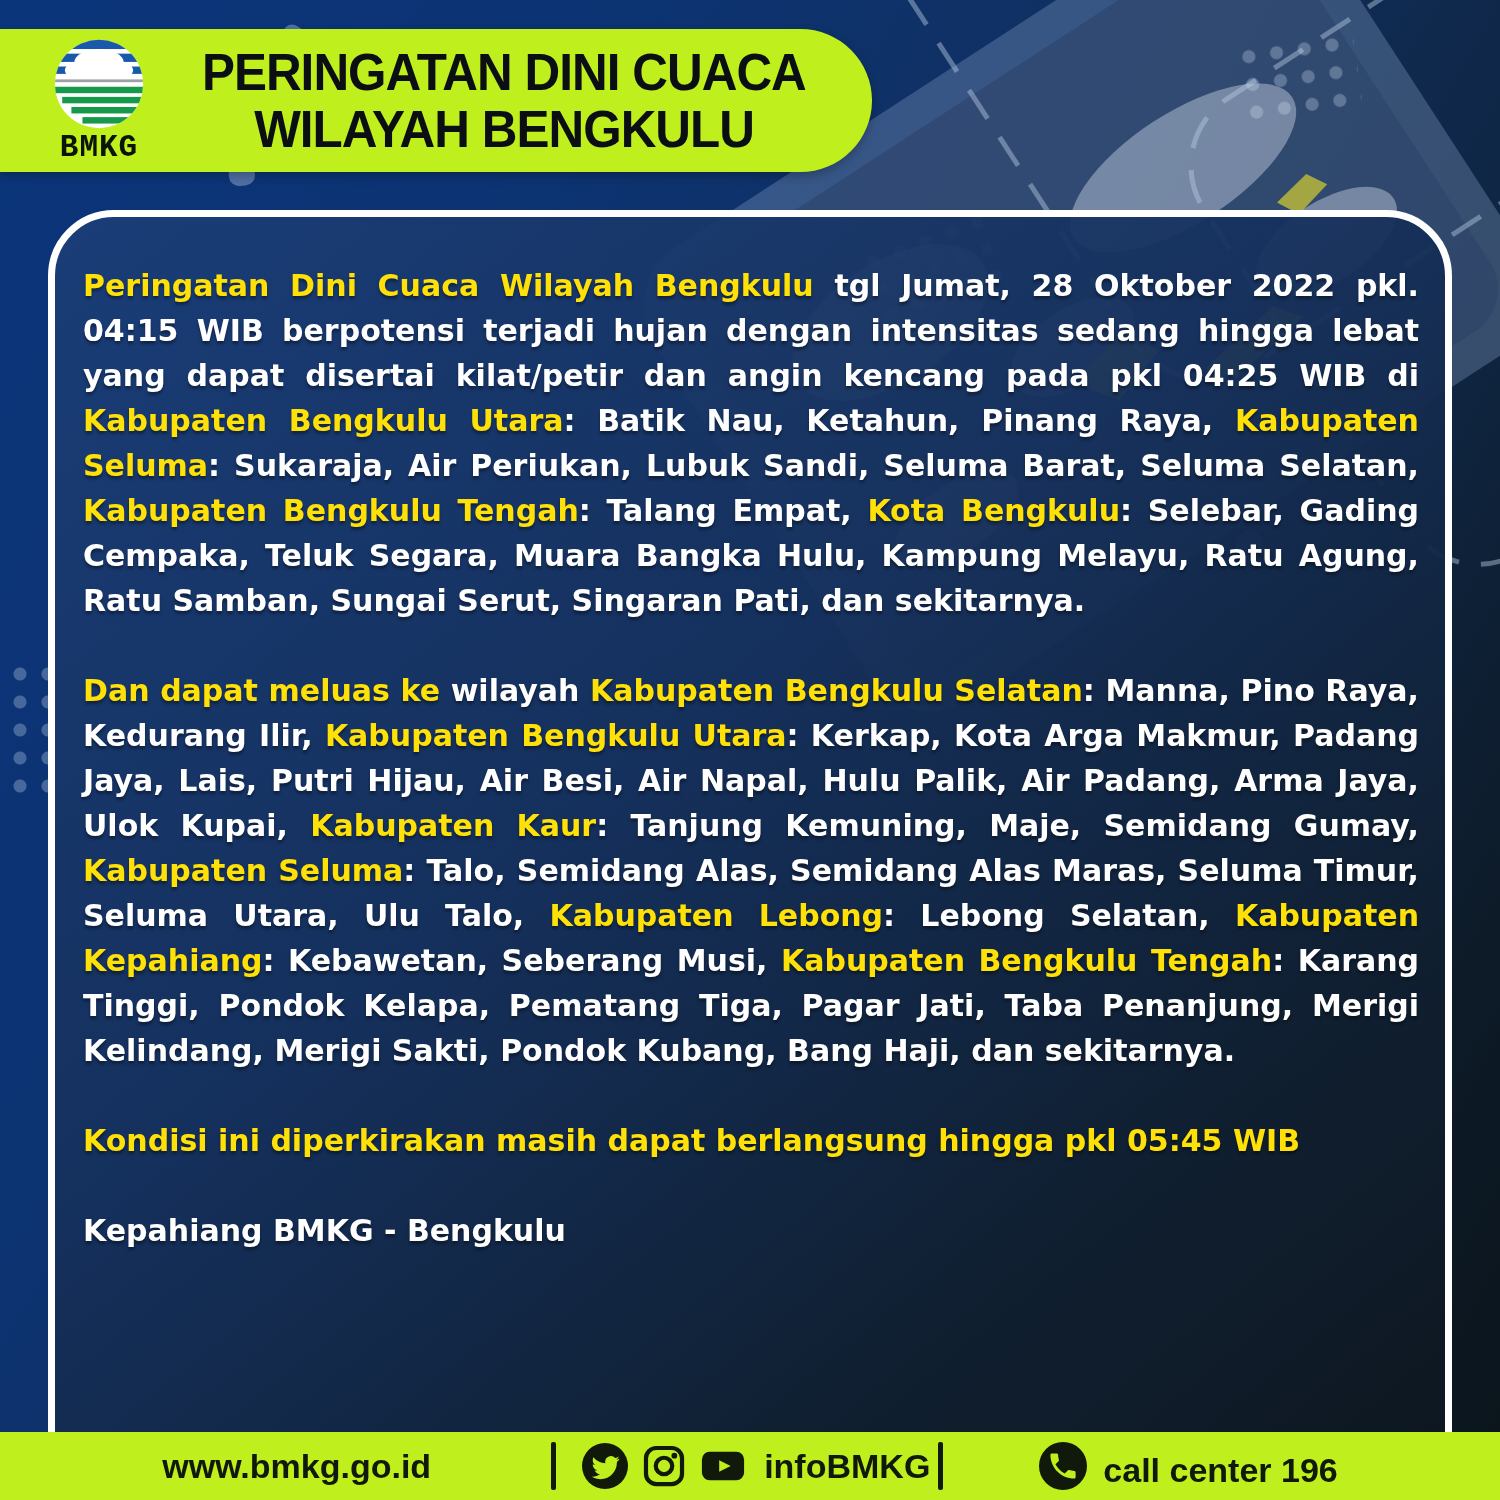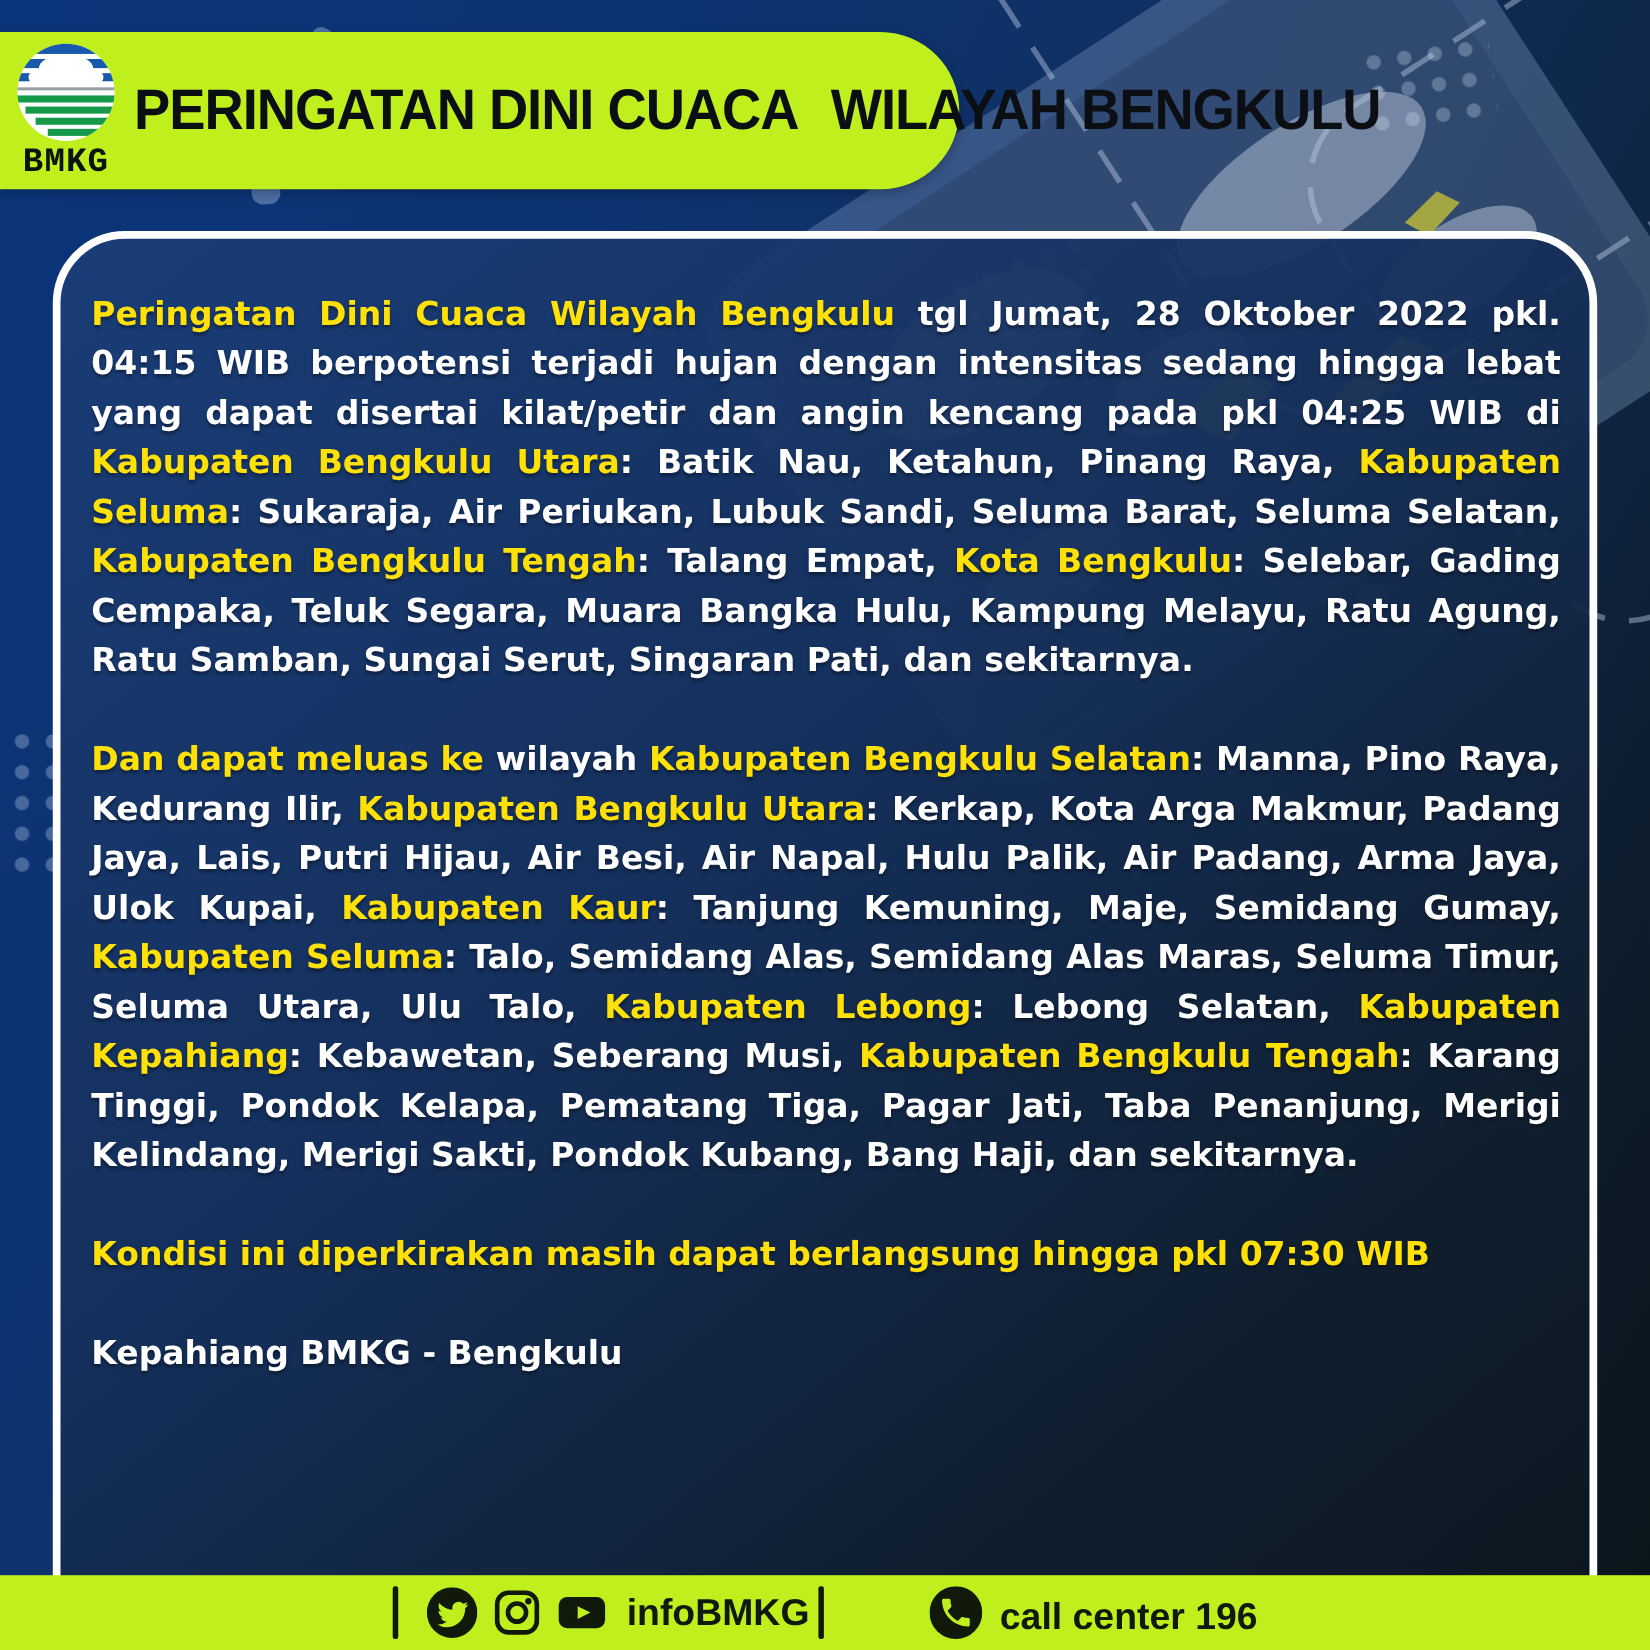--- a/index.html
+++ b/index.html
@@ -18,21 +18,21 @@
   
   .banner{
     position:absolute;left:0;top:29px;width:872px;height:143px;
     background:#bfef1d;border-radius:0 74px 74px 0;z-index:4;
     display:flex;align-items:center;
     box-shadow:0 4px 10px rgba(0,0,0,.25);
   }
   .logo-wrap{width:170px;display:flex;flex-direction:column;align-items:center;margin-left:14px;}
   .logo-wrap svg{width:92px;height:92px;}
   .logo-label{font-family:Liberation Mono, monospace;font-weight:bold;font-size:31px;color:#0c1307;letter-spacing:1px;line-height:1;margin-top:2px;}
-  .title-wrap{flex:1;display:flex;flex-direction:row;align-items:center;justify-content:center;margin-right:48px;}
+  .title-wrap{flex:1;display:flex;flex-direction:column;align-items:center;justify-content:center;margin-right:48px;}
   .title-line{
     font-family:"Liberation Sans",sans-serif;font-weight:bold;
     font-size:52px;line-height:57px;color:#0b0f14;white-space:nowrap;
     transform:scaleX(.95);letter-spacing:-1px;
   }
   
   .panel{
     position:absolute;left:48px;top:210px;width:1404px;height:1440px;z-index:3;
     box-sizing:border-box;border:7px solid #ffffff;border-radius:66px;
     background:linear-gradient(142deg,rgba(27,62,120,.93) 0%,rgba(21,48,92,.94) 40%,rgba(16,31,48,.96) 72%,rgba(13,20,27,.97) 100%);
@@ -129,25 +129,26 @@
   </div>
   <div class="title-wrap">
     <div class="title-line">PERINGATAN DINI CUACA</div>
     <div class="title-line">WILAYAH BENGKULU</div>
   </div>
 </header>
 
 <main class="panel">
   <p><span class="seg-yellow">Peringatan Dini Cuaca Wilayah Bengkulu </span><span class="seg-white">tgl Jumat, 28 Oktober 2022 pkl. 04:15 WIB berpotensi terjadi hujan dengan intensitas sedang hingga lebat yang dapat disertai kilat/petir dan angin kencang pada pkl 04:25 WIB di </span><span class="seg-yellow">Kabupaten Bengkulu Utara</span><span class="seg-white">: Batik Nau, Ketahun, Pinang Raya, </span><span class="seg-yellow">Kabupaten Seluma</span><span class="seg-white">: Sukaraja, Air Periukan, Lubuk Sandi, Seluma Barat, Seluma Selatan, </span><span class="seg-yellow">Kabupaten Bengkulu Tengah</span><span class="seg-white">: Talang Empat, </span><span class="seg-yellow">Kota Bengkulu</span><span class="seg-white">: Selebar, Gading Cempaka, Teluk Segara, Muara Bangka Hulu, Kampung Melayu, Ratu Agung, Ratu Samban, Sungai Serut, Singaran Pati, dan sekitarnya.</span></p>
   <p><span class="seg-yellow">Dan dapat meluas ke </span><span class="seg-white">wilayah </span><span class="seg-yellow">Kabupaten Bengkulu Selatan</span><span class="seg-white">: Manna, Pino Raya, Kedurang Ilir, </span><span class="seg-yellow">Kabupaten Bengkulu Utara</span><span class="seg-white">: Kerkap, Kota Arga Makmur, Padang Jaya, Lais, Putri Hijau, Air Besi, Air Napal, Hulu Palik, Air Padang, Arma Jaya, Ulok Kupai, </span><span class="seg-yellow">Kabupaten Kaur</span><span class="seg-white">: Tanjung Kemuning, Maje, Semidang Gumay, </span><span class="seg-yellow">Kabupaten Seluma</span><span class="seg-white">: Talo, Semidang Alas, Semidang Alas Maras, Seluma Timur, Seluma Utara, Ulu Talo, </span><span class="seg-yellow">Kabupaten Lebong</span><span class="seg-white">: Lebong Selatan, </span><span class="seg-yellow">Kabupaten Kepahiang</span><span class="seg-white">: Kebawetan, Seberang Musi, </span><span class="seg-yellow">Kabupaten Bengkulu Tengah</span><span class="seg-white">: Karang Tinggi, Pondok Kelapa, Pematang Tiga, Pagar Jati, Taba Penanjung, Merigi Kelindang, Merigi Sakti, Pondok Kubang, Bang Haji, dan sekitarnya.</span></p>
-  <p><span class="seg-yellow">Kondisi ini diperkirakan masih dapat berlangsung hingga pkl 07:30 WIB</span></p>
+  <p><span class="seg-yellow">Kondisi ini diperkirakan masih dapat berlangsung hingga pkl 05:45 WIB</span></p>
   <p><span class="seg-white">Kepahiang BMKG - Bengkulu</span></p>
 </main>
 
 <footer class="footer">
+  <span class="f-web">www.bmkg.go.id</span>
   <span class="bar"></span>
   <span class="social">
     <svg viewBox="0 0 24 24">
       <circle cx="12" cy="12" r="12" fill="#10190a"></circle>
       <path fill="#bfef1d" d="M19.6 8.2c-.5.2-1.1.4-1.7.5.6-.4 1.1-1 1.3-1.7-.6.4-1.2.6-1.9.8a3 3 0 0 0-5.2 2.1c0 .2 0 .5.1.7-2.5-.1-4.7-1.3-6.2-3.2-.3.5-.4 1-.4 1.6 0 1 .5 2 1.4 2.5-.5 0-1-.2-1.4-.4v.1c0 1.5 1 2.7 2.4 3-.3.1-.5.1-.8.1l-.6-.1c.4 1.2 1.5 2.1 2.8 2.1a6 6 0 0 1-3.7 1.3h-.7a8.5 8.5 0 0 0 4.6 1.3c5.5 0 8.6-4.6 8.6-8.6v-.4c.6-.4 1.1-1 1.4-1.7z"></path>
     </svg>
     <svg viewBox="0 0 24 24">
       <rect x="2.6" y="2.6" width="18.8" height="18.8" rx="5.4" fill="none" stroke="#10190a" stroke-width="2.2"></rect>
       <circle cx="12" cy="12" r="4.3" fill="none" stroke="#10190a" stroke-width="2.2"></circle>
       <circle cx="17.4" cy="6.6" r="1.5" fill="#10190a"></circle>

